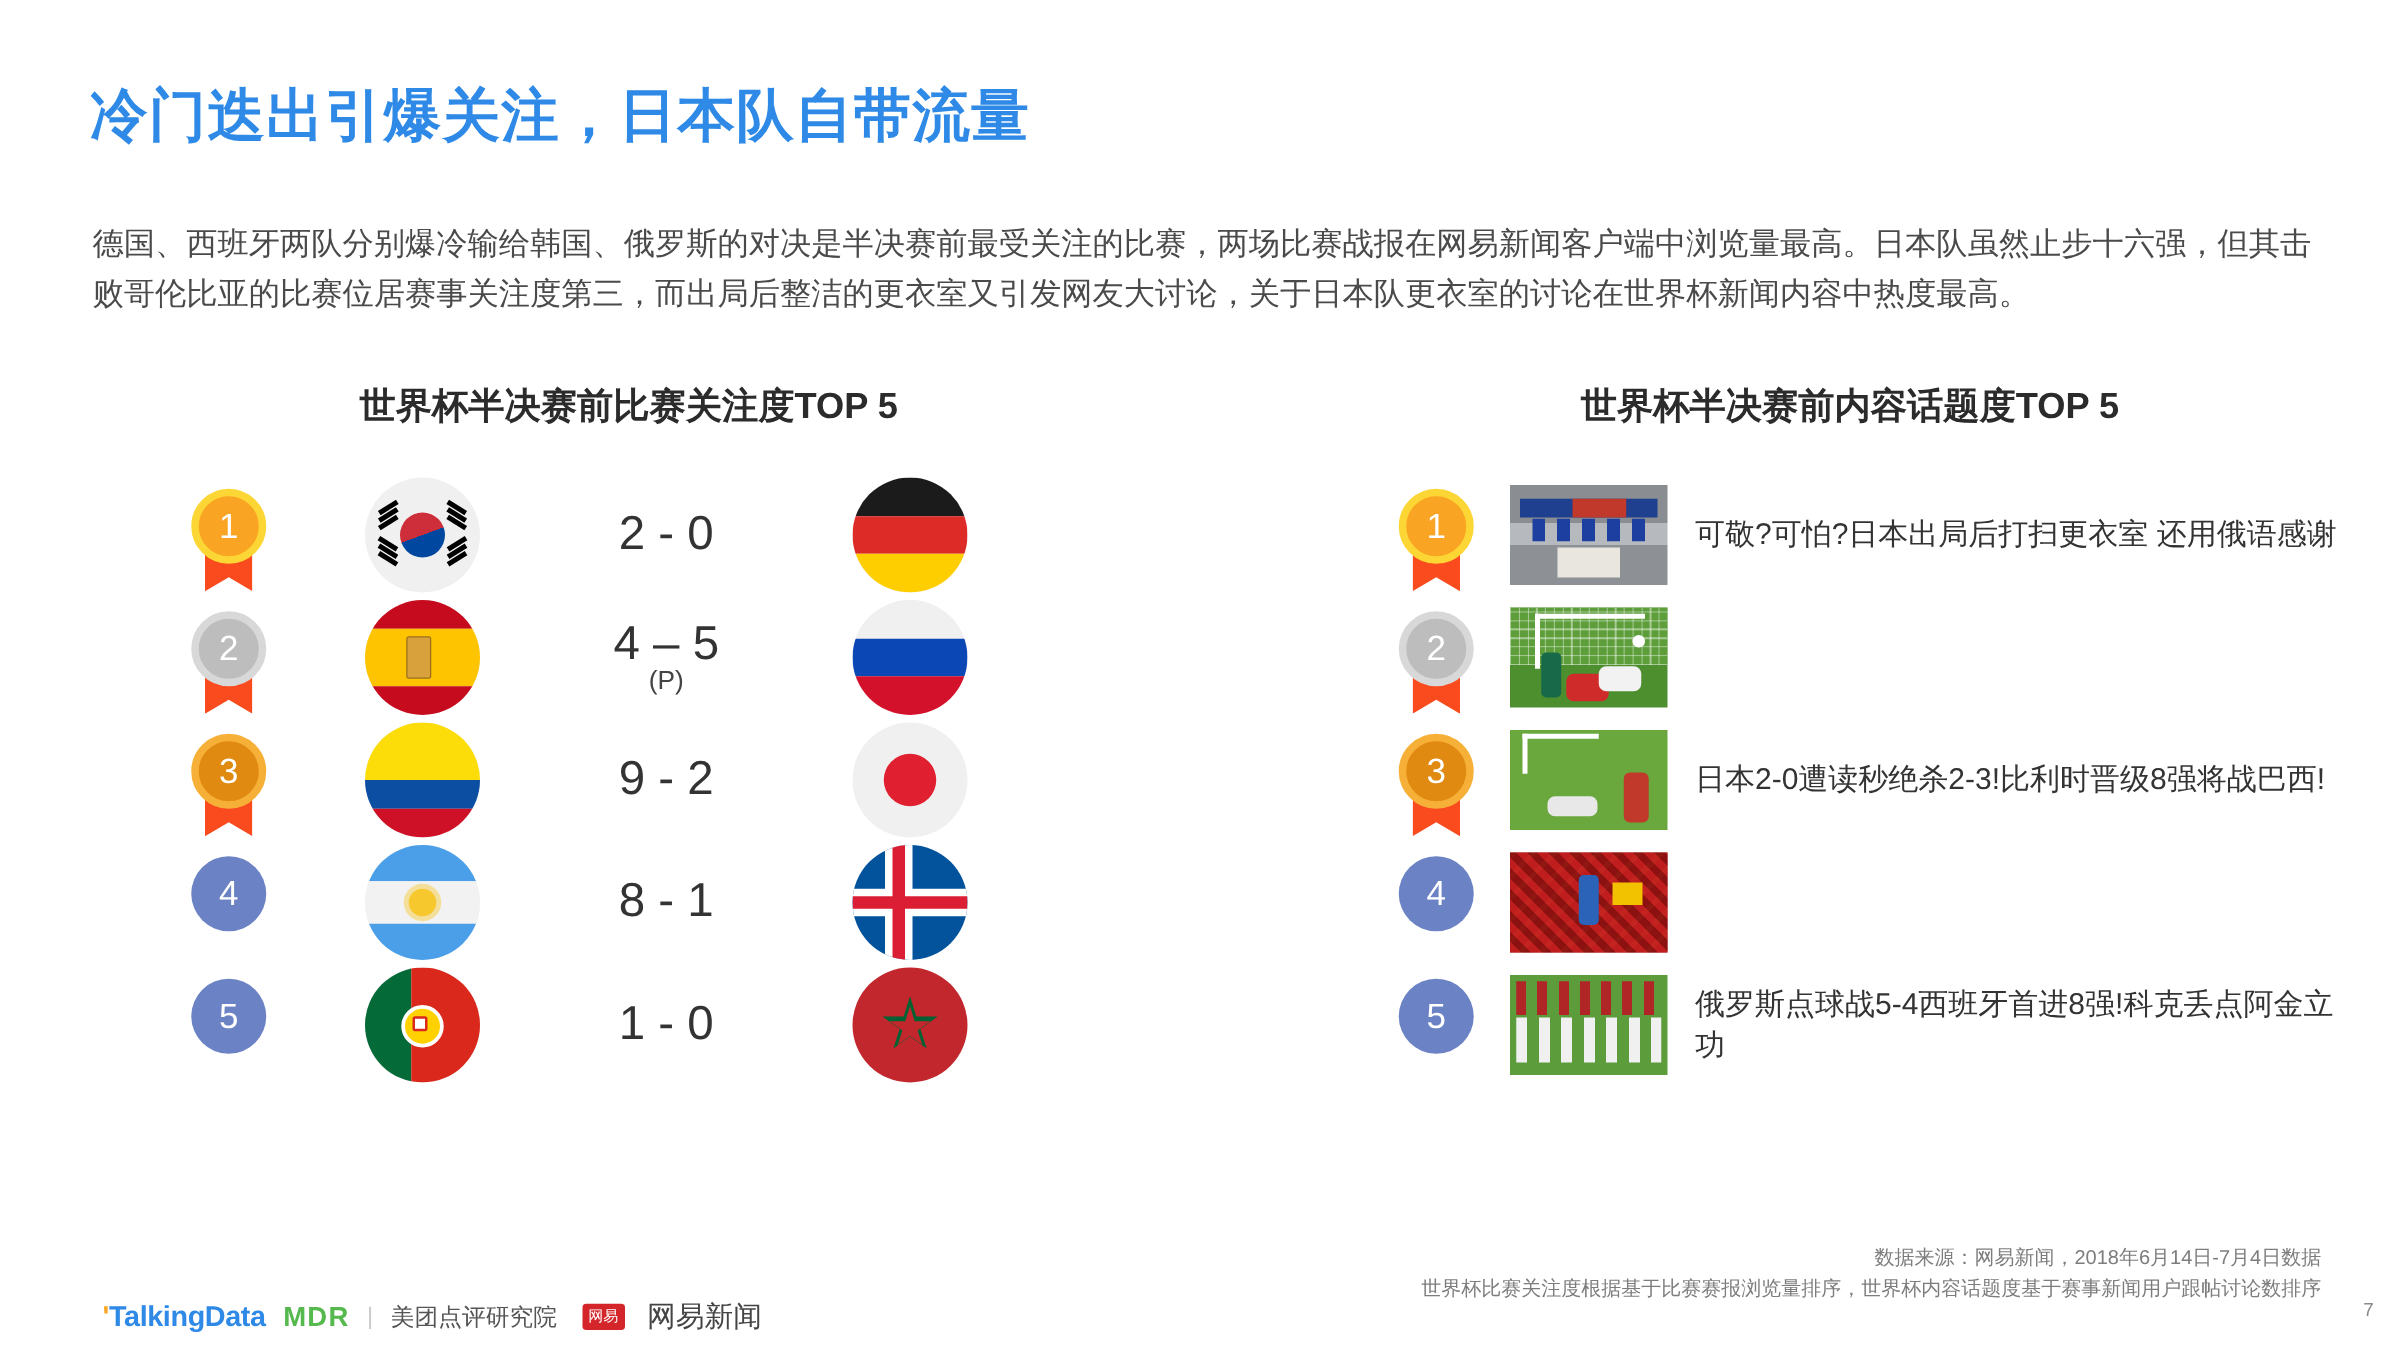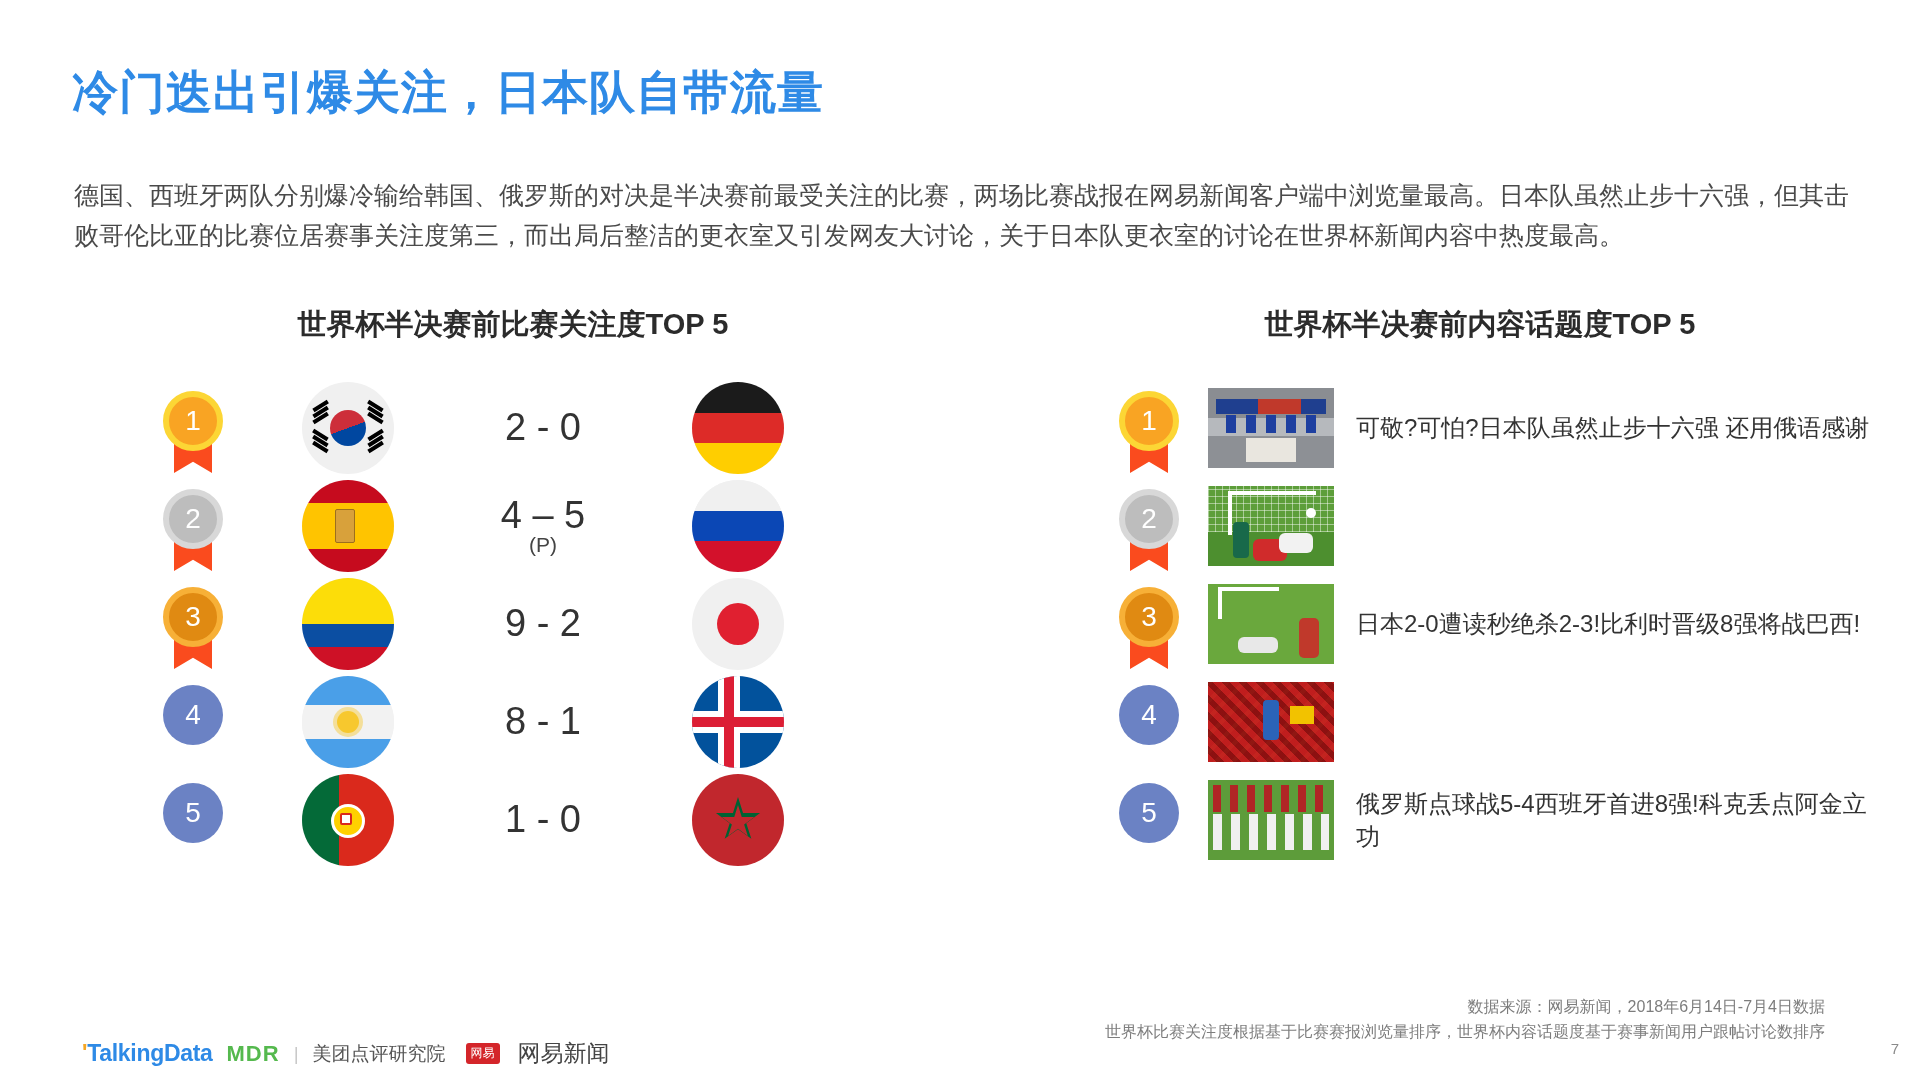--- a/index.html
+++ b/index.html
@@ -34,21 +34,21 @@
     width: 1775px;
     font-size: 25px;
     line-height: 1.58;
     color: #4a4a4a;
     text-align: justify;
   }
 
   
   .panel-left {
     position: absolute;
-    left: 118px;
+    left: 108px;
     top: 305px;
     width: 790px;
   }
   .panel-right {
     position: absolute;
     left: 1090px;
     top: 305px;
     width: 780px;
   }
   .panel-title {
@@ -275,21 +275,21 @@
     background: repeating-linear-gradient(90deg,#f0f0f0 0 9px, transparent 9px 18px);
   }
   .th-celebr .dark {
     position:absolute; left:4%; top:6%; width:92%; height:34%;
     background: repeating-linear-gradient(90deg,#b02525 0 8px, transparent 8px 17px);
   }
 
   
   .source {
     position: absolute;
-    right: 96px;
+    right: 64px;
     top: 995px;
     text-align: right;
     font-size: 16px;
     line-height: 1.55;
     color: #7d7d7d;
   }
   .footer-logos {
     position: absolute;
     left: 82px;
     top: 1038px;
@@ -473,21 +473,21 @@
         <div class="ribbon"></div>
         <div class="disc">1</div>
       </div>
     </div>
     <div class="thumb th-locker">
       <div class="wall"></div>
         <div class="wall2"></div>
         <div class="seats"></div>
         <div class="table"></div>
     </div>
-    <div class="news-text">可敬?可怕?日本队虽然止步十六强 还用俄语感谢</div>
+    <div class="news-text">可敬?可怕?日本出局后打扫更衣室 还用俄语感谢</div>
   </div>
 
   <div class="news-row">
     <div class="rank-cell">
       <div class="rank silver">
         <div class="ribbon"></div>
         <div class="disc">2</div>
       </div>
     </div>
     <div class="thumb th-pitch">

